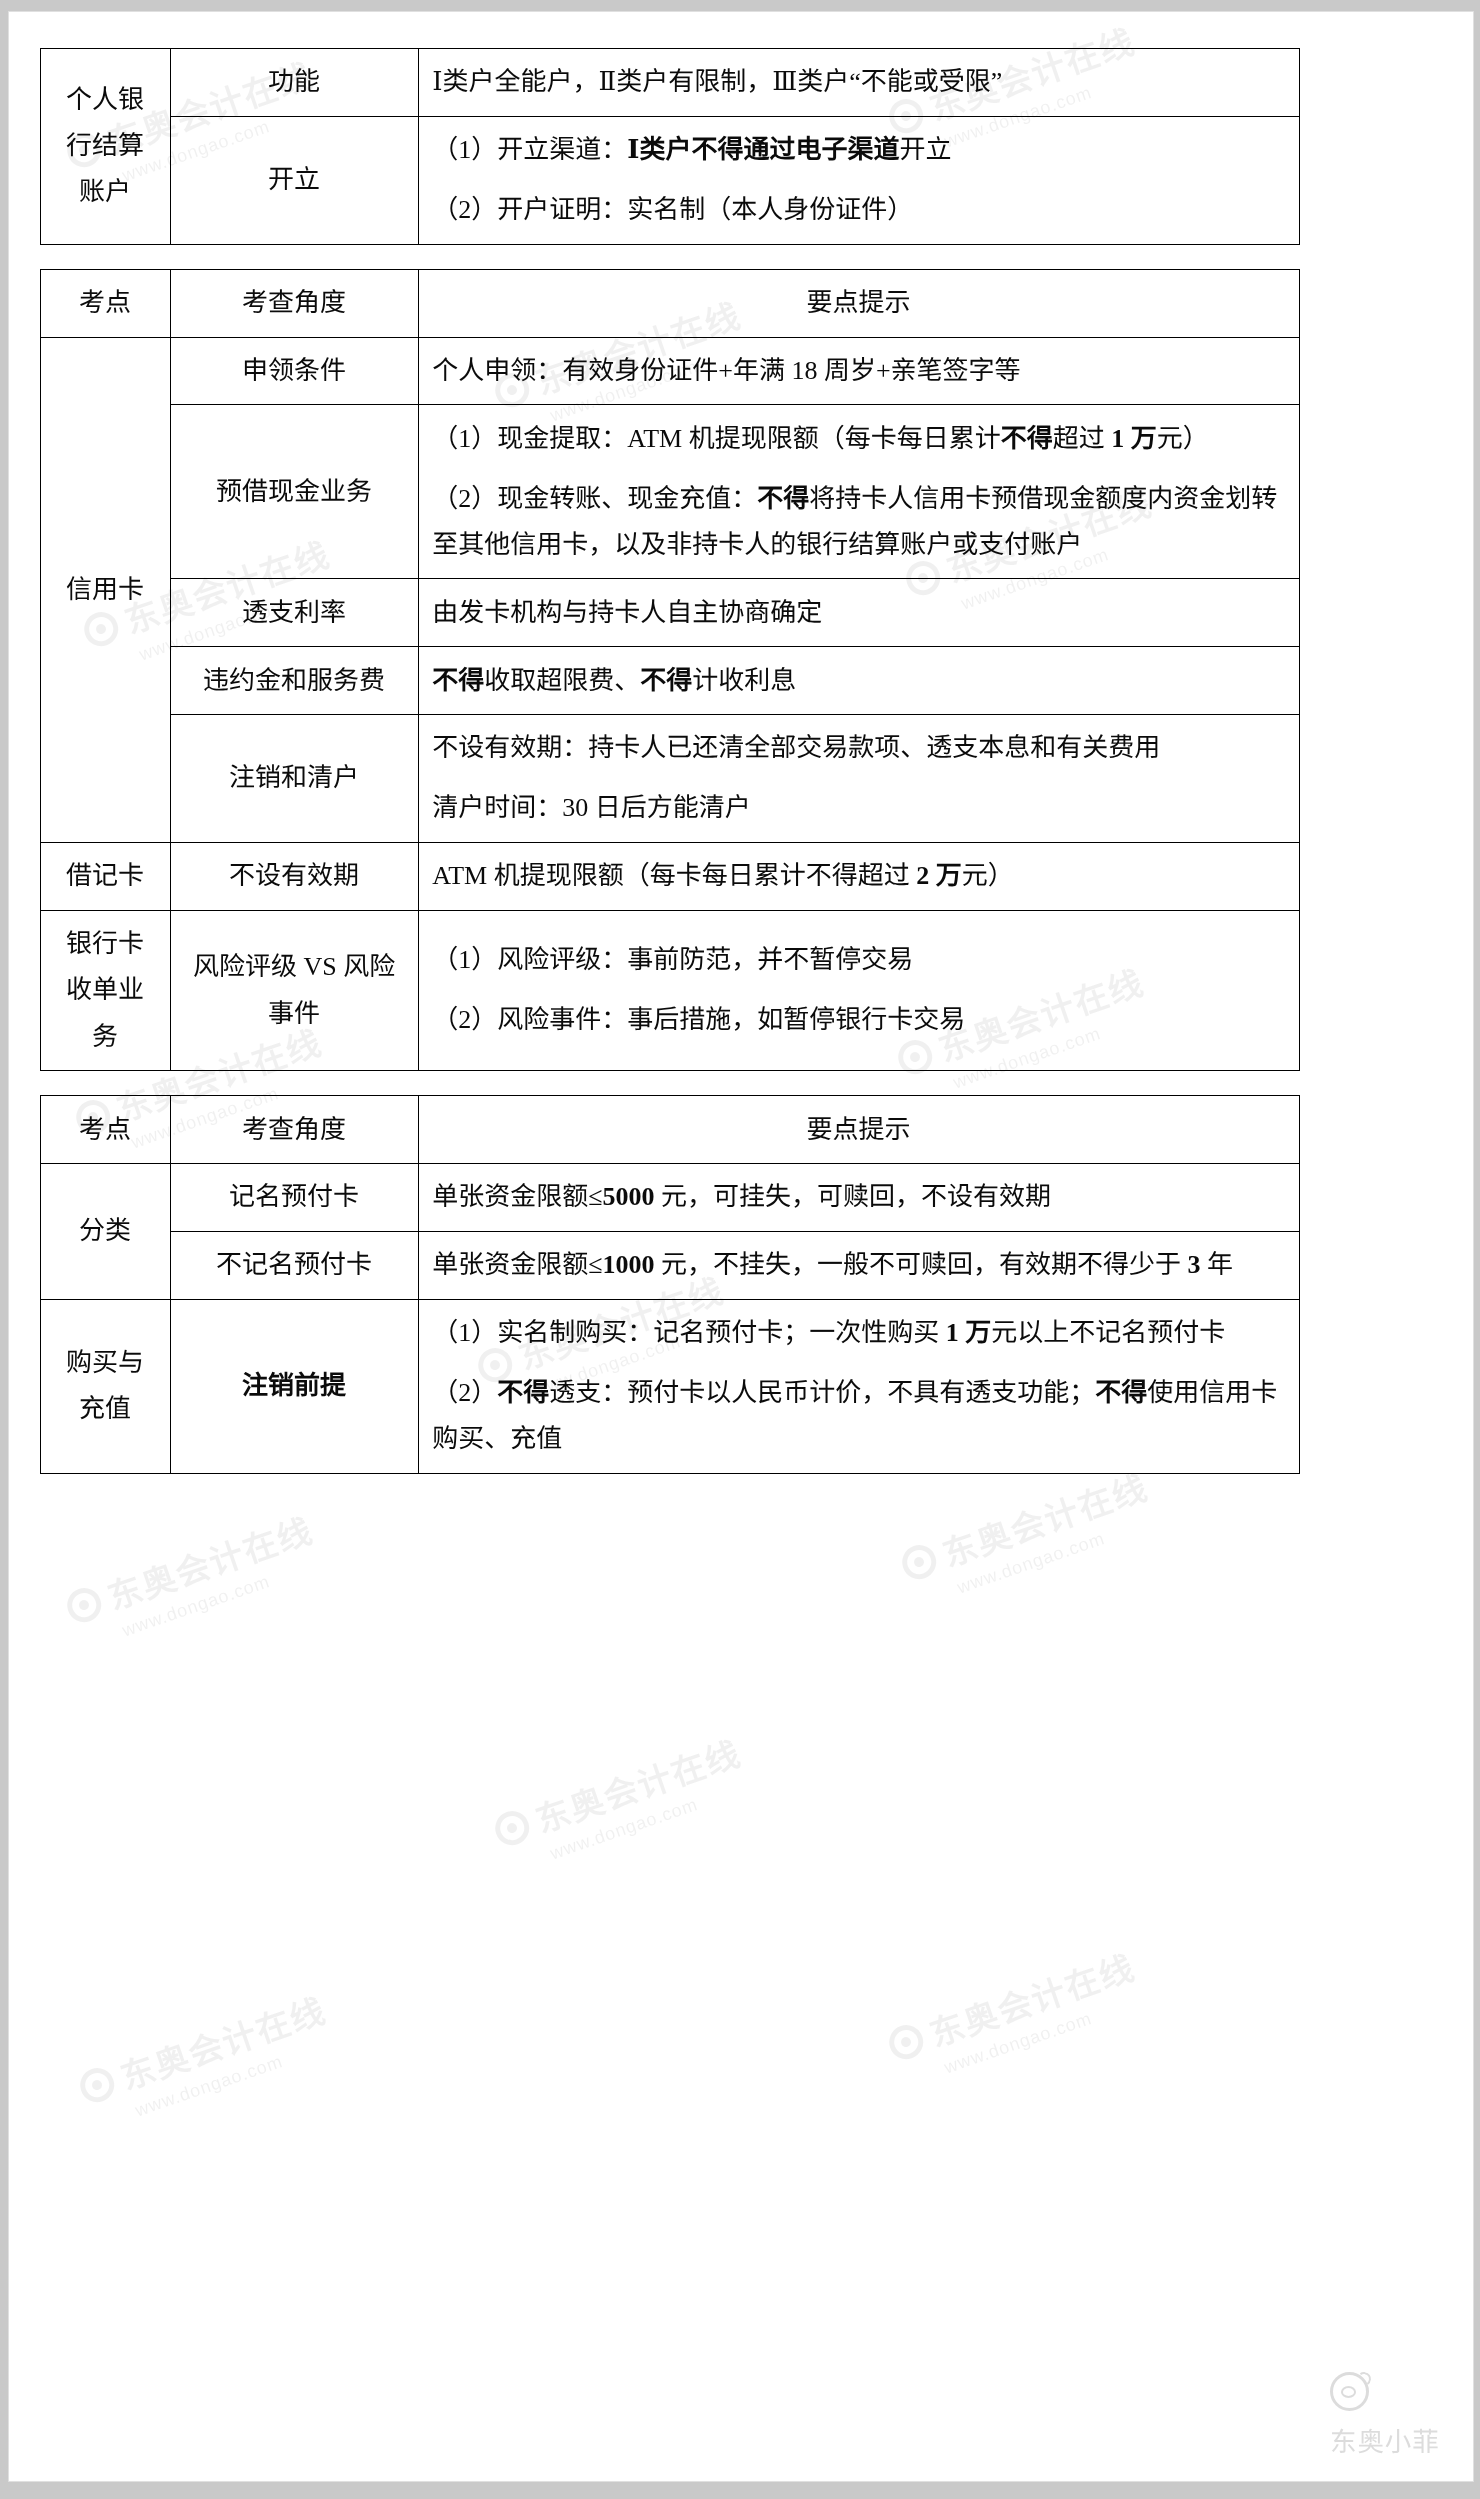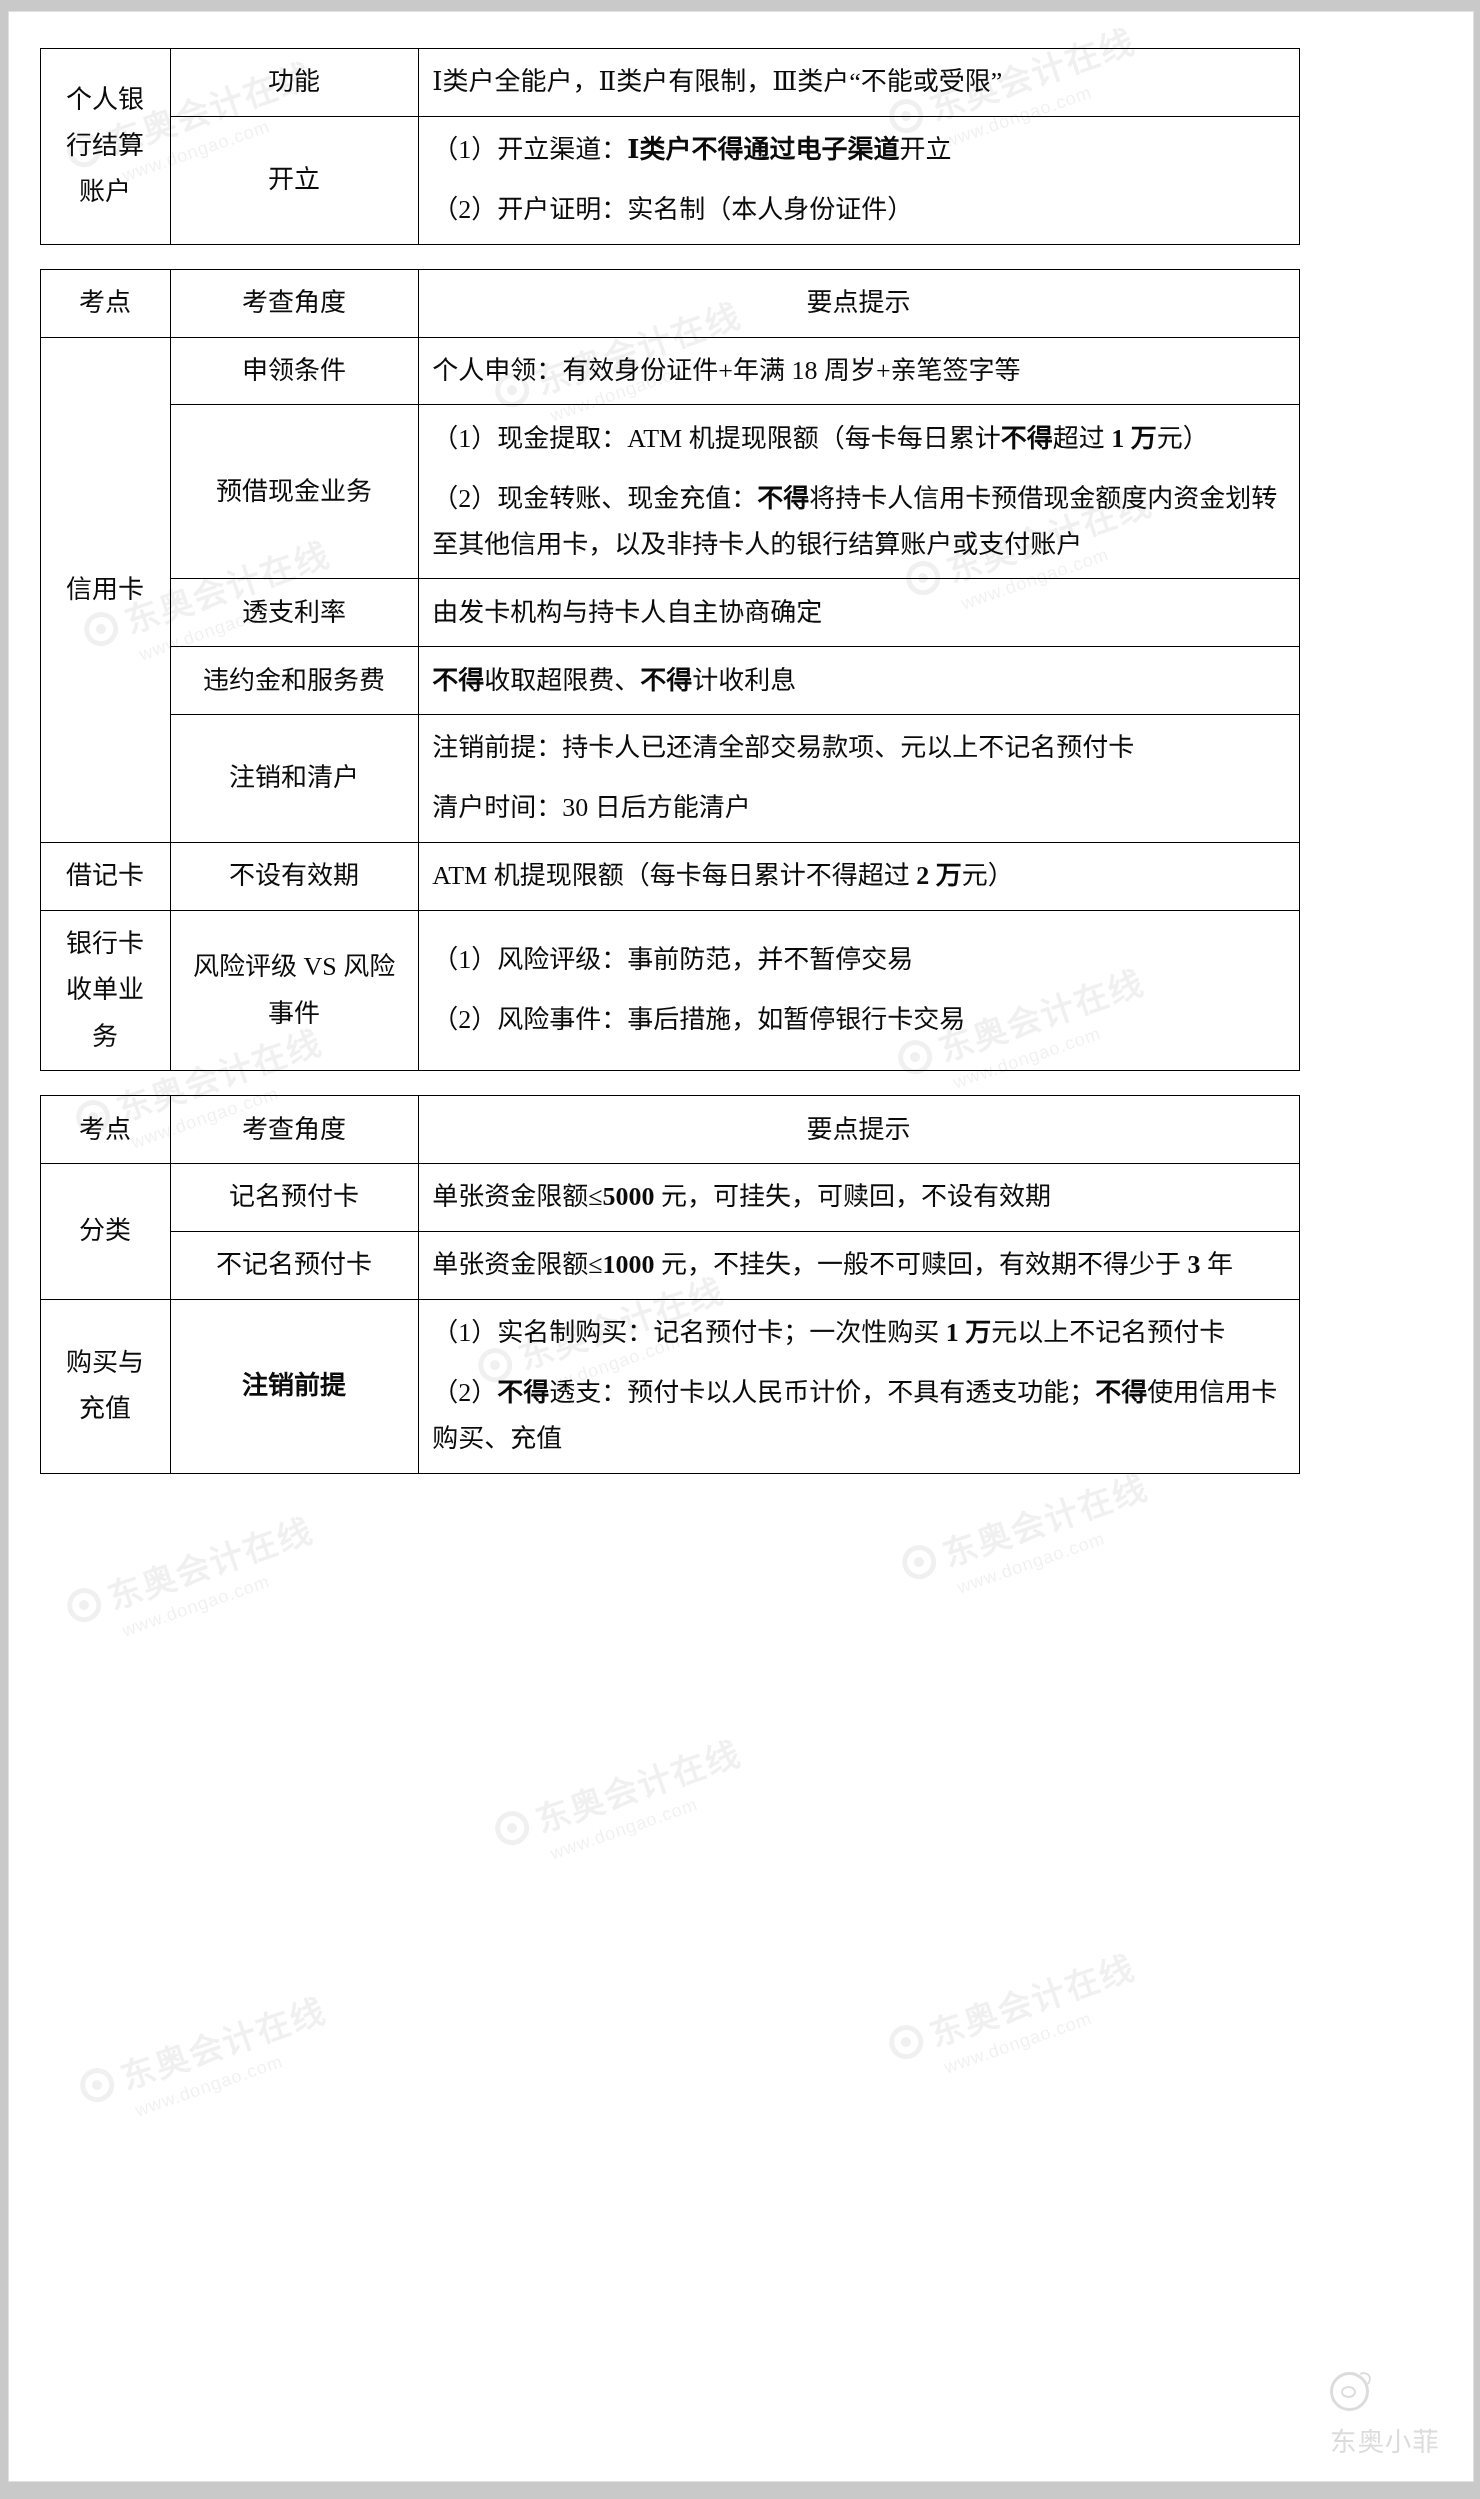--- a/index.html
+++ b/index.html
@@ -337,21 +337,21 @@
         <tr>
           <td class="c-center">违约金和服务费</td>
           <td class="c-left">
             <p class="para"><b>不得</b>收取超限费、<b>不得</b>计收利息</p>
           </td>
         </tr>
 
         <tr>
           <td class="c-center">注销和清户</td>
           <td class="c-left">
-            <p class="para">注销前提：持卡人已还清全部交易款项、元以上不记名预付卡</p>
+            <p class="para">不设有效期：持卡人已还清全部交易款项、透支本息和有关费用</p>
             <p class="para">清户时间：30 日后方能清户</p>
           </td>
         </tr>
 
         <tr>
           <td class="c-center">借记卡</td>
           <td class="c-center">不设有效期</td>
           <td class="c-left">
             <p class="para">ATM 机提现限额（每卡每日累计不得超过 <b>2 万</b>元）</p>
           </td>

